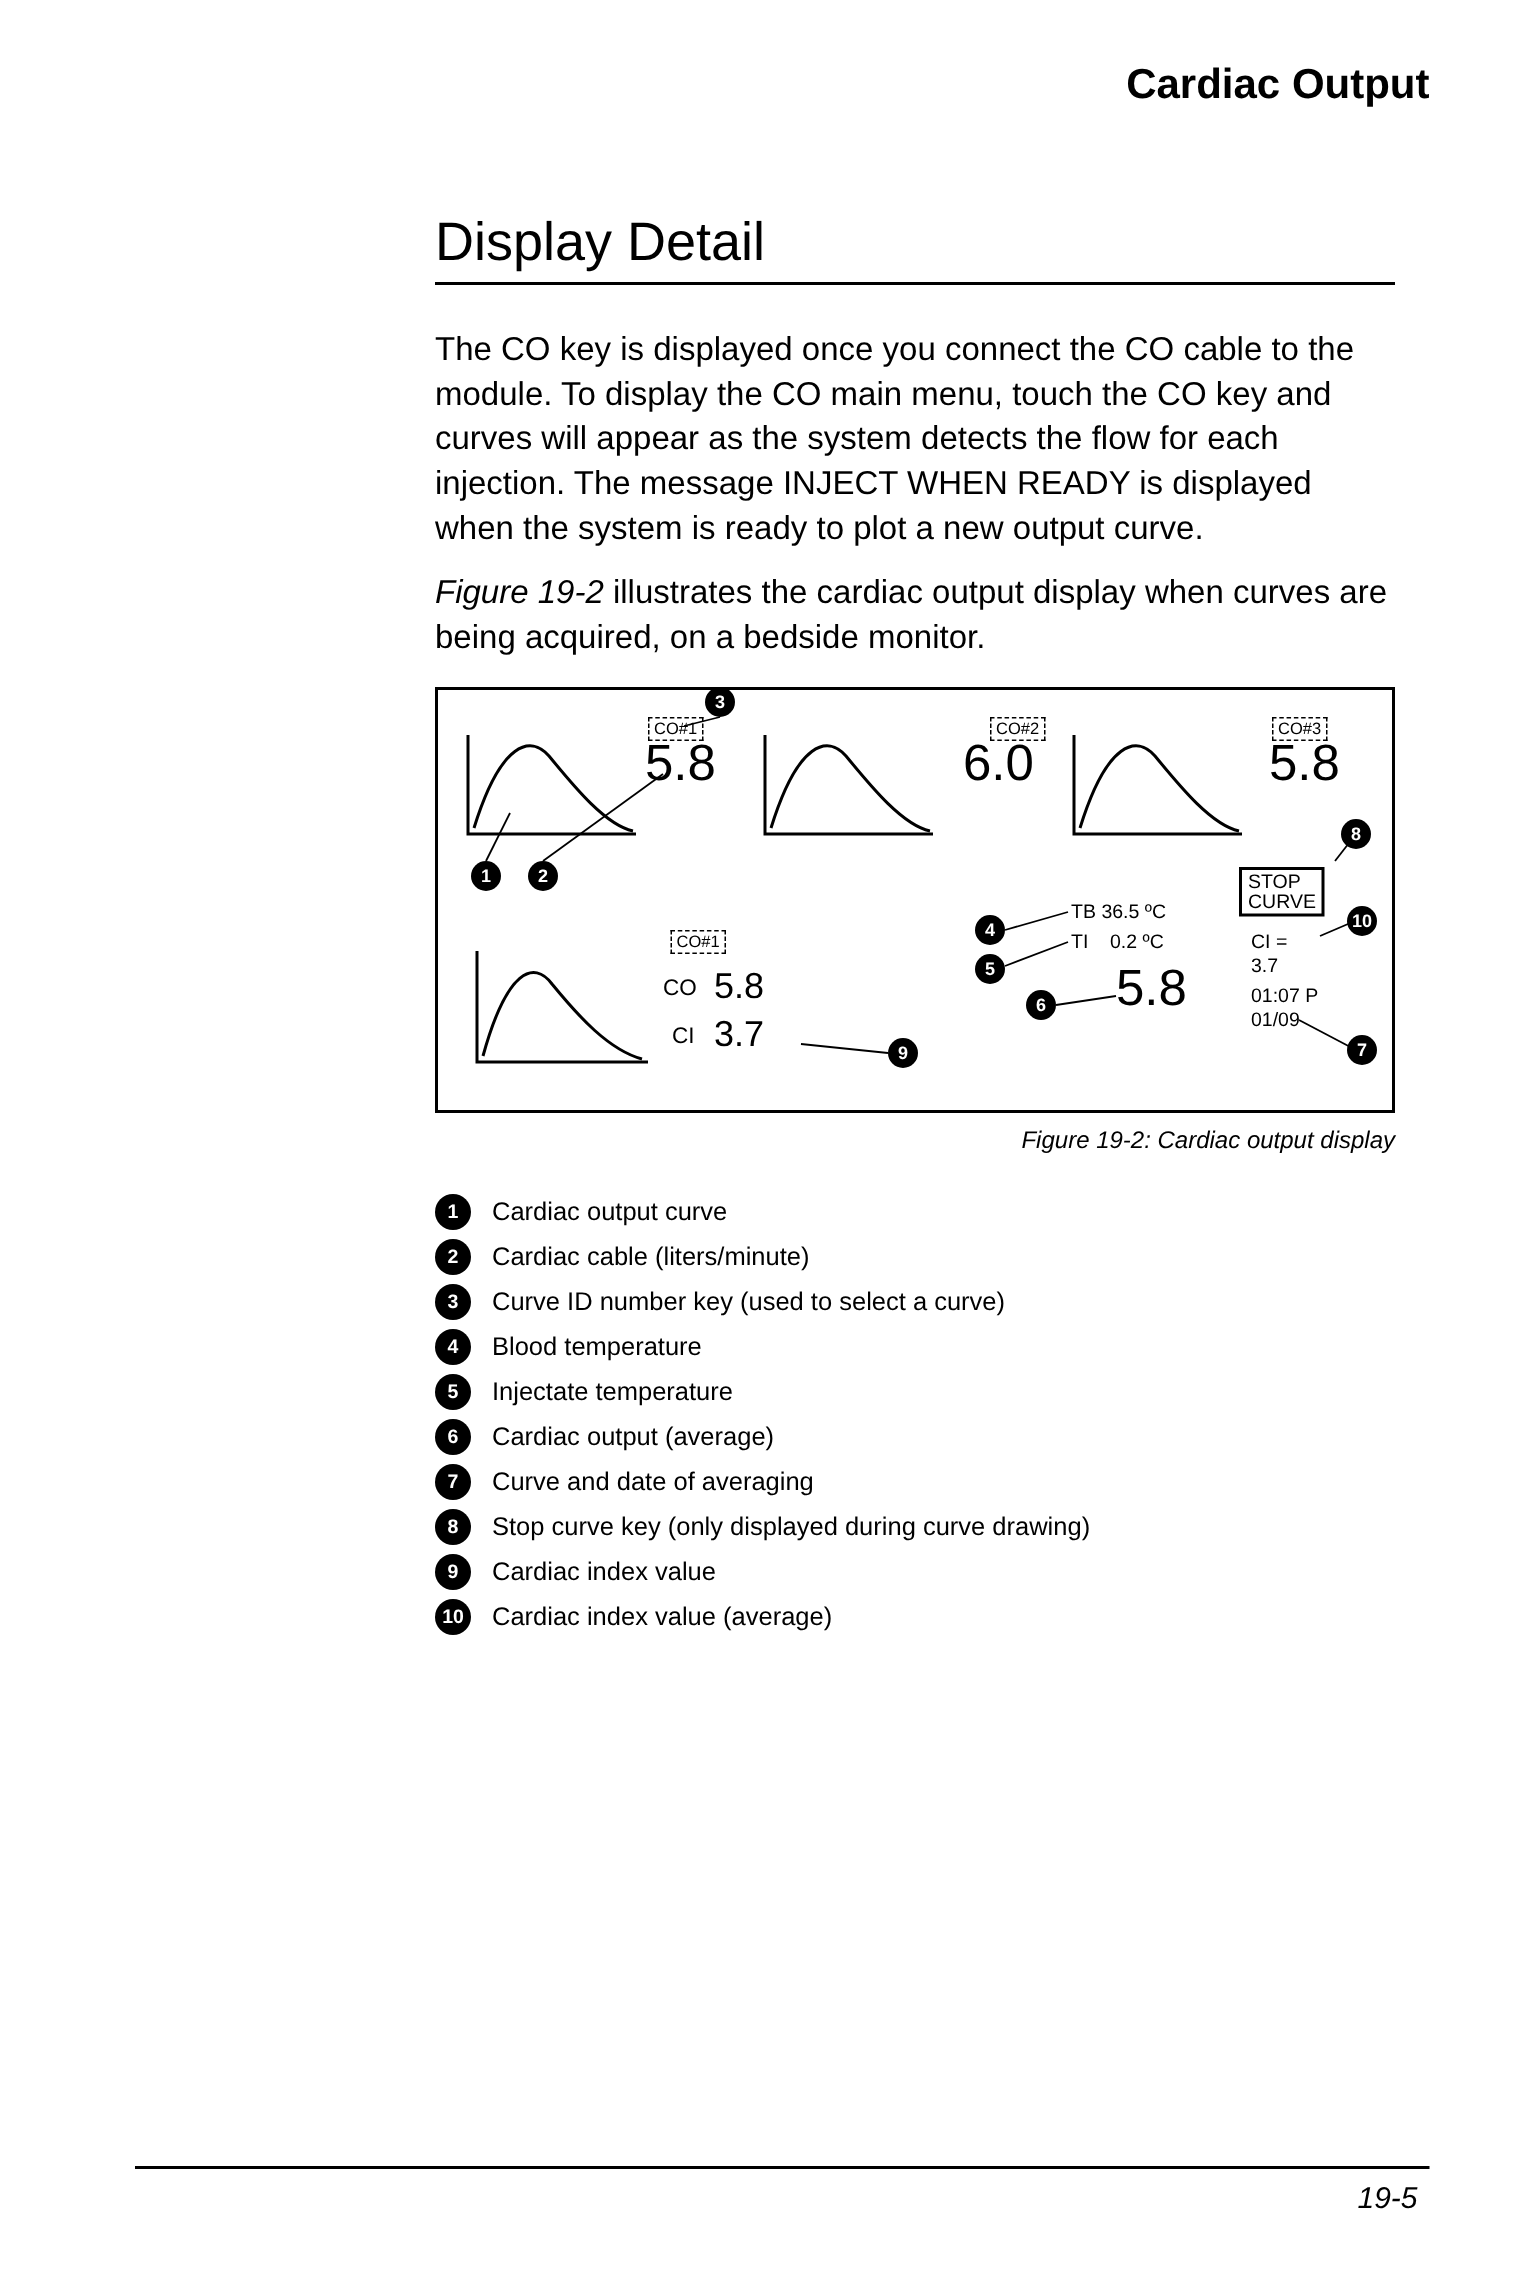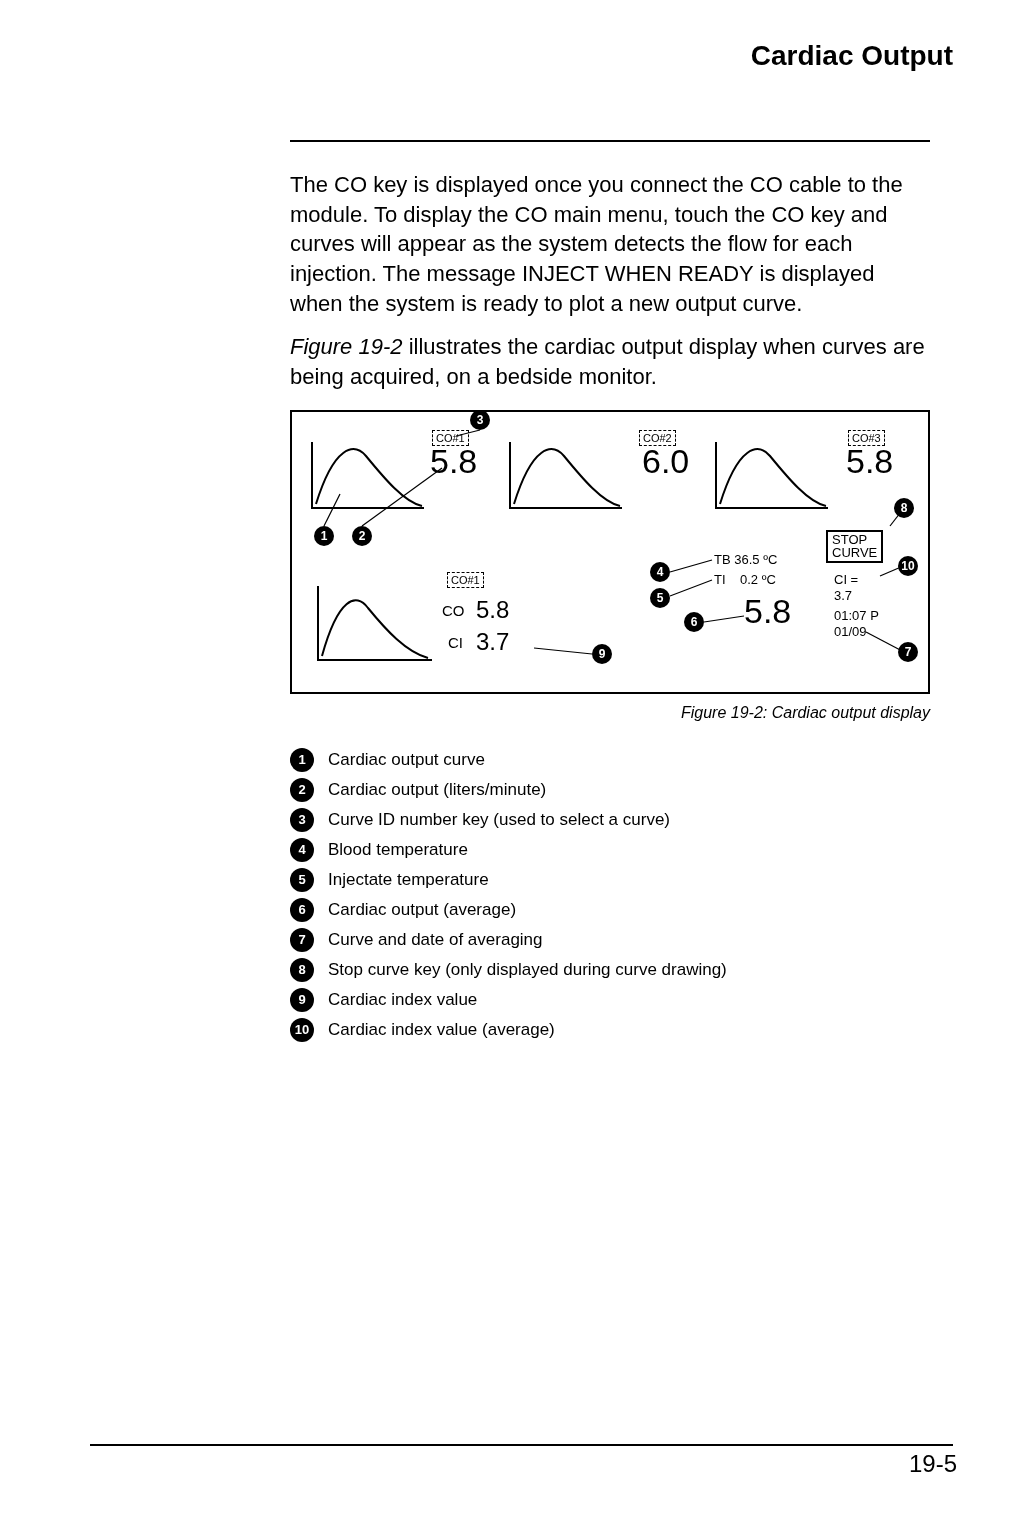--- a/index.html
+++ b/index.html
@@ -20,29 +20,30 @@
   .small-lbl{font-size:15px;position:absolute}
   .tiny-lbl{font-size:13px;position:absolute}
   .stop-key{border:2px solid #000;font-size:13px;line-height:1.05;text-align:left;position:absolute;padding:1px 4px;background:#fff}
   .callout{position:absolute;width:20px;height:20px;border-radius:50%;background:#000;color:#fff;font-size:12px;font-weight:bold;display:flex;align-items:center;justify-content:center}
   .leader{position:absolute;stroke:#000;stroke-width:1.2;fill:none}
   .caption{font-style:italic;font-size:16px;text-align:right;margin:10px 0 26px 0}
   .legend{margin-top:8px}
   .legend-row{display:flex;align-items:center;margin:6px 0;font-size:17px}
   .legend-row .num{width:24px;height:24px;border-radius:50%;background:#000;color:#fff;font-size:13px;font-weight:bold;display:flex;align-items:center;justify-content:center;margin-right:14px;flex:none}
   .footer-rule{position:absolute;bottom:70px;left:90px;right:60px;border-top:2px solid #000}
-  .page-num{position:absolute;bottom:38px;right:56px;font-size:24px}
+  .page-num{position:absolute;bottom:38px;right:68px;font-style:italic;font-size:20px}
 </style>
 </head>
 <body>
 
 <div class="page">
   <div class="running-head">Cardiac Output</div>
 
   <div class="content">
+    <h1 class="section">Display Detail</h1>
     <hr class="rule">
 
     <p class="body">The CO key is displayed once you connect the CO cable to the module. To display the CO main menu, touch the CO key and curves will appear as the system detects the flow for each injection. The message INJECT WHEN READY is displayed when the system is ready to plot a new output curve.</p>
     <p class="body italic-lead">
       <span class="lead">Figure 19-2</span><span> illustrates the cardiac output display when curves are being acquired, on a bedside monitor.</span>
     </p>
 
     <div class="figure-box">
 
       <div class="curve-cell" style="left:12px;top:22px;width:160px;height:82px">
@@ -53,21 +54,21 @@
       </div>
       <span class="co-key" style="left:140px;top:18px">CO#1</span>
       <span class="big-val" style="left:138px;top:30px">5.8</span>
 
       <div class="curve-cell" style="left:210px;top:22px;width:160px;height:82px">
         <svg width="160" height="82">
           <polyline class="axes" points="8,8 8,74 120,74"></polyline>
           <path class="curve" d="M12,70 C30,12 50,8 62,22 C80,44 100,68 118,72"></path>
         </svg>
       </div>
-      <span class="co-key" style="left:347px;top:18px">CO#2</span>
+      <span class="co-key" style="left:368px;top:18px">CO#2</span>
       <span class="big-val" style="left:350px;top:30px">6.0</span>
 
       <div class="curve-cell" style="left:416px;top:22px;width:160px;height:82px">
         <svg width="160" height="82">
           <polyline class="axes" points="8,8 8,74 120,74"></polyline>
           <path class="curve" d="M12,70 C30,12 50,8 62,22 C80,44 100,68 118,72"></path>
         </svg>
       </div>
       <span class="co-key" style="left:556px;top:18px">CO#3</span>
       <span class="big-val" style="left:554px;top:30px">5.8</span>
@@ -132,21 +133,21 @@
 
     <p class="caption">Figure 19-2: Cardiac output display</p>
 
     <div class="legend">
       <div class="legend-row">
           <span class="num">1</span>
           <span>Cardiac output curve</span>
         </div>
       <div class="legend-row">
           <span class="num">2</span>
-          <span>Cardiac output (liters/minute)</span>
+          <span>Cardiac cable (liters/minute)</span>
         </div>
       <div class="legend-row">
           <span class="num">3</span>
           <span>Curve ID number key (used to select a curve)</span>
         </div>
       <div class="legend-row">
           <span class="num">4</span>
           <span>Blood temperature</span>
         </div>
       <div class="legend-row">

